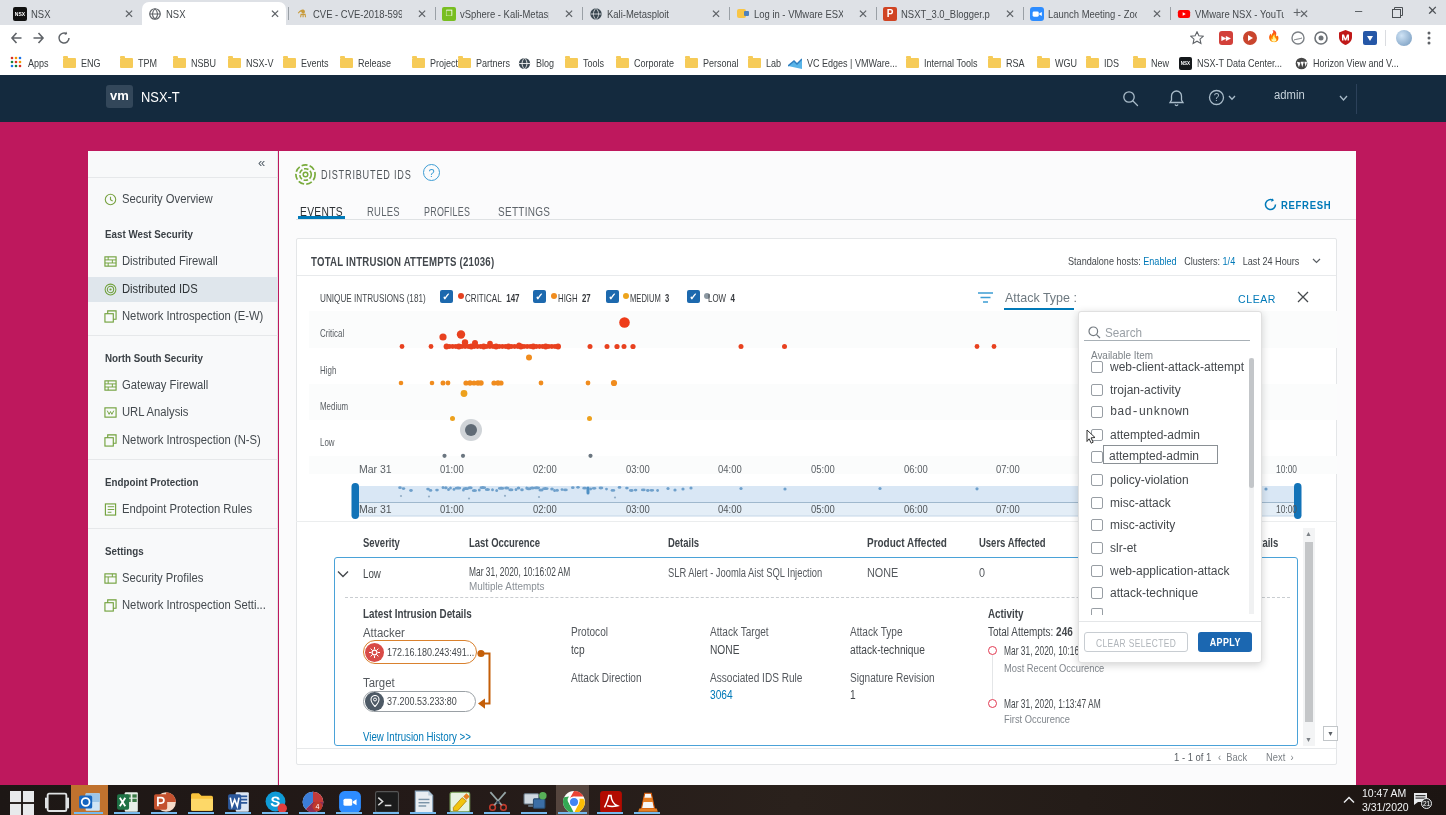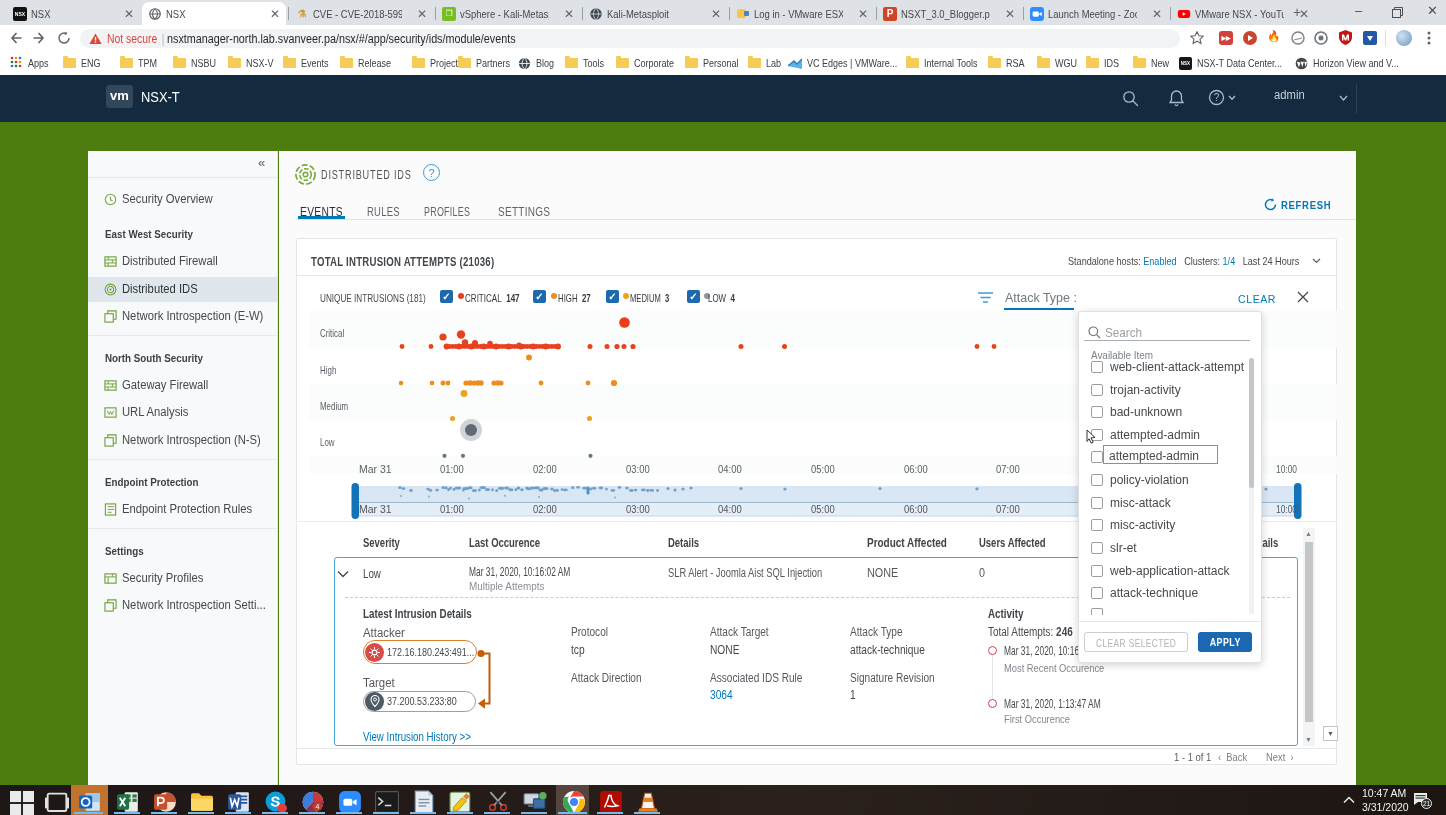--- a/index.html
+++ b/index.html
@@ -1,18 +1,18 @@
 <!DOCTYPE html>
 <html><head>
 <meta charset="utf-8">
 <style>
 * { margin:0; padding:0; box-sizing:border-box; }
 html,body { width:1446px; height:815px; overflow:hidden; background:#fff;
   font-family:"Liberation Sans", sans-serif; }
-#screen { position:relative; width:1446px; height:815px; background:#4d7c0f; }
+#screen { position:relative; width:1446px; height:815px; background:#be185d; }
 .abs { position:absolute; }
 .tx { position:absolute; white-space:nowrap; transform:scaleX(var(--sx,1)); transform-origin:0 50%; line-height:1.15; }
 
 
 #tabstrip { position:absolute; left:0; top:0; width:1446px; height:25px; background:#dee1e6; }
 .tab { position:absolute; top:2px; height:23px; font-size:10.5px; color:#45494d;
   display:flex; align-items:center; padding:0 6px; }
 .tab .ttl { white-space:nowrap; overflow:hidden; flex:1; margin:0 4px; transform:scaleX(.9); transform-origin:0 50%; }
 .tab .x { color:#5f6368; font-size:12px; margin-left:1px; }
 .tab.active { background:#fff; border-radius:7px 7px 0 0; }
@@ -152,30 +152,20 @@
   <svg class="abs" style="left:8px; top:6px;" width="14" height="14" viewBox="0 0 14 14">
         <path d="M8.5 2L4 7l4.5 5M4 7h9.5" stroke="#5f6368" stroke-width="1.6" fill="none"></path>
       </svg>
   <svg class="abs" style="left:33px; top:6px;" width="14" height="14" viewBox="0 0 14 14">
         <path d="M5.5 2L10 7l-4.5 5M10 7H.5" stroke="#5f6368" stroke-width="1.6" fill="none"></path>
       </svg>
   <svg class="abs" style="left:57px; top:6px;" width="14" height="14" viewBox="0 0 14 14">
         <path d="M12 7A5 5 0 1 1 9.5 2.7" stroke="#5f6368" stroke-width="1.5" fill="none"></path>
         <path d="M9.2 0.5l1 2.6-2.7.9" fill="#5f6368"></path>
       </svg>
-  <div id="urlbar">
-    <svg style="margin-left:9px; flex:0 0 13px;" width="13" height="12" viewBox="0 0 13 12">
-          <path d="M6.5 0.5L12.6 11H.4z" fill="#dc4538"></path>
-          <rect x="5.8" y="4" width="1.4" height="3.6" fill="#fff"></rect>
-          <rect x="5.8" y="8.4" width="1.4" height="1.4" fill="#fff"></rect>
-        </svg>
-    <span class="bt" style="color:#dc4538; margin-left:5px; font-size:12.5px; transform:scaleX(.83); transform-origin:0 50%;">Not secure</span>
-    <span style="color:#bcc0c4; margin:0 2px 0 -6px; font-size:12px;">|</span>
-    <span class="bt" style="font-size:12.5px; color:#27292c; transform:scaleX(.862); transform-origin:0 50%;">nsxtmanager-north.lab.svanveer.pa/nsx/#/app/security/ids/module/events</span>
-  </div>
   <svg class="abs" style="left:1190px; top:6px;" width="14" height="14" viewBox="0 0 14 14">
         <path d="M7 .8l1.9 4 4.3.5-3.2 2.9.9 4.2L7 10.2l-3.9 2.2.9-4.2L.8 5.3l4.3-.5z" fill="none" stroke="#5f6368" stroke-width="1.1"></path>
       </svg>
   <div class="abs" style="left:1219px; top:6px; width:14px; height:14px; border-radius:3px; background:#d2403a; color:#fff; font-size:6px; font-weight:bold; text-align:center; line-height:14px;">▶▶</div>
   <div class="abs" style="left:1243px; top:6px; width:14px; height:14px; border-radius:50%; background:#c9452e;">
         <div style="width:0;height:0;border-left:5px solid #fff;border-top:3.5px solid transparent;border-bottom:3.5px solid transparent;margin:3.5px 0 0 5px;"></div>
       </div>
   <div class="abs" style="left:1267px; top:5px; font-size:11px;">🔥</div>
   <svg class="abs" style="left:1291px; top:6px;" width="14" height="14" viewBox="0 0 14 14">
         <circle cx="7" cy="7" r="6" fill="none" stroke="#7c8186" stroke-width="1.4"></circle>
@@ -751,21 +741,21 @@
   <div class="abs" style="left:5px; top:28px; width:166px; height:1px; background:#a8b0b6;"></div>
   <div class="tx" style="left:12px; top:37px; font-size:11px; color:#7c8287; --sx:.9;">Available Item</div>
   <div class="dditem" style="top:48px;">
         <div class="cb"></div>
         <span class="tx2">web-client-attack-attempt</span>
       </div>
   <div class="dditem" style="top:71px;">
         <div class="cb"></div>
         <span class="tx2">trojan-activity</span>
       </div>
-  <div class="dditem" style="top:93px;">
+  <div class="dditem" style="top:93px;font-family:Liberation Mono, monospace;">
         <div class="cb"></div>
         <span class="tx2">bad-unknown</span>
       </div>
   <div class="dditem" style="top:116px;">
         <div class="cb"></div>
         <span class="tx2">attempted-admin</span>
       </div>
   <div class="dditem" style="top:139px;">
         <div class="cb"></div>
       </div>

